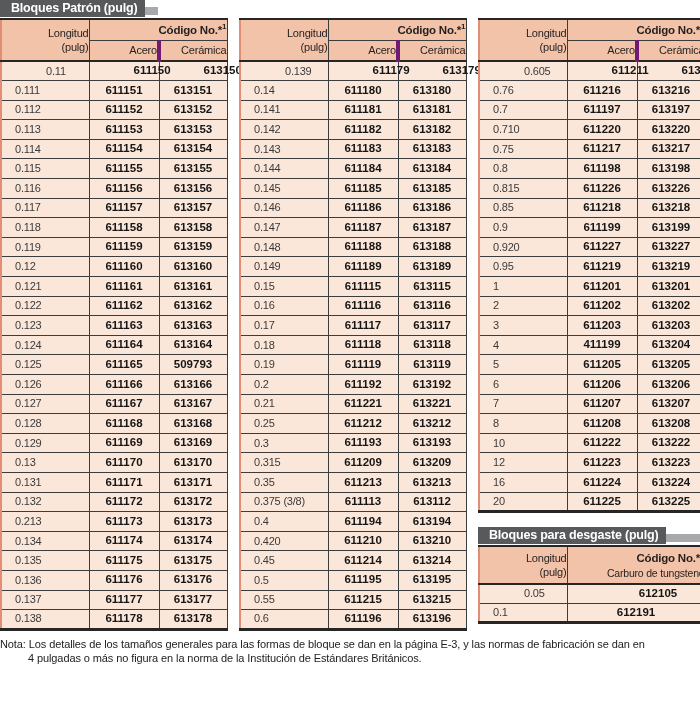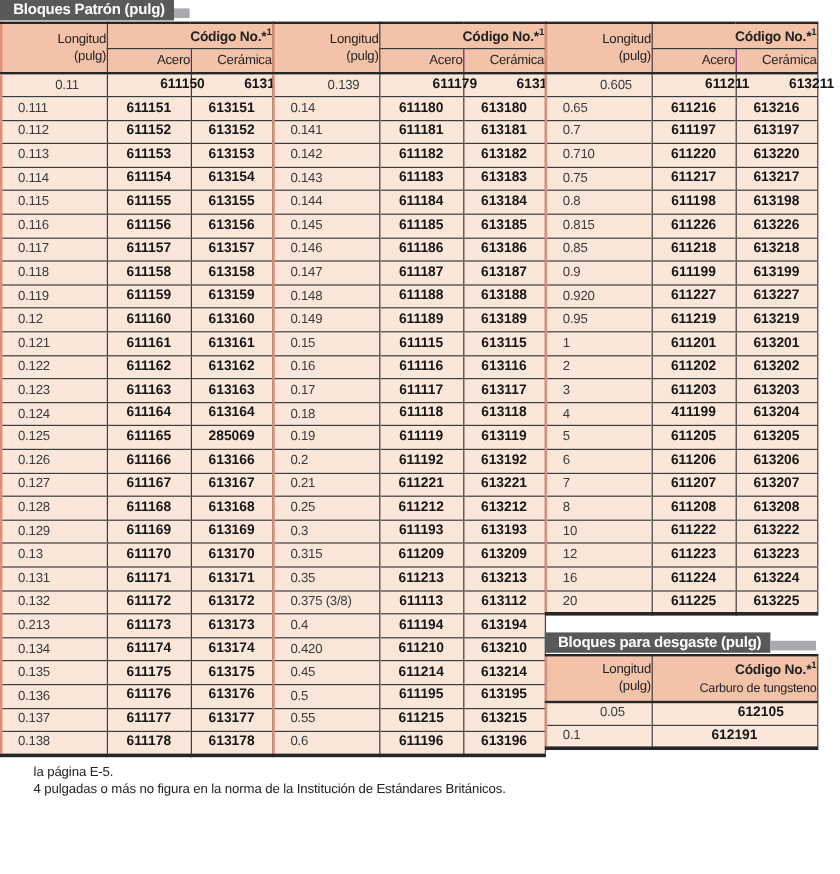--- a/index.html
+++ b/index.html
@@ -6,21 +6,21 @@
     --title_bar:#58595B; --title_tail:#A7A9AC; --header_bg:#F2C3A8;
     --row_bg:#FBE7DA; --border_dark:#262626; --accent_border:#E08E76; --text_dark:#231F20;
   }
   *{box-sizing:border-box;}
   html,body{margin:0;padding:0;}
   body{
     width:700px;height:728px;background:#fff;overflow:hidden;
     font-family:"Liberation Sans","DejaVu Sans",sans-serif;color:var(--text_dark);
     letter-spacing:-0.2px;
   }
-  .wrap{display:flex;gap:1px;width:700px;}
+  .wrap{display:flex;gap:13px;width:700px;}
   .col{flex:0 0 226px;width:226px;}
   .title-bar{display:flex;align-items:stretch;height:17px;margin-bottom:1px;}
   .title-text{
     background:var(--title_bar);color:#fff;font-weight:bold;font-size:12.5px;
     line-height:17px;padding:0 8px 0 11px;white-space:nowrap;
   }
   .title-tail{background:var(--title_tail);margin-top:7px;height:8px;}
   .title-bar.patron .title-tail{flex:0 0 13px;}
   .title-bar.wear .title-tail{flex:1;}
   .spacer{height:18px;}
@@ -33,21 +33,21 @@
   }
   th,td{padding:0;line-height:1;}
   thead th{background:var(--header_bg);font-weight:normal;}
   thead{border-bottom:2px solid var(--border_dark);text-align:right;}
   .c-len{width:88px;} .c-code{width:70px;} .c-code2{width:68px;}
   .h-len{font-size:11px;border-right:1px solid #3c3c3c;}
   .h-len .hl{display:block;line-height:1.3;}
   .h-cod{font-weight:bold;font-size:11.5px;height:21px;border-bottom:1px solid #3c3c3c;}
   sup{font-size:8px;letter-spacing:0;}
   .h-sub{font-size:11px;height:21px;}
-  .h-sub.split{border-left:1px solid #701a75;margin-left:31px;}
+  .h-sub.split{border-left:4px solid #701a75;margin-left:31px;}
   tbody td{
     background:var(--row_bg);height:19.6px;font-size:11px;
     border-top:1px solid #3c3c3c;vertical-align:middle;
   }
   tbody tr:first-child td{border-top:none;padding-left:44px;}
   tbody td.len{text-align:left;padding-left:13px;color:#3a3a3a;}
   tbody td.code{
     text-align:center;font-weight:bold;font-size:11.5px;color:#161616;
     border-left:1px solid #3c3c3c;letter-spacing:0;
   }
@@ -165,21 +165,21 @@
             <td class="code">613163</td>
           </tr>
           <tr>
             <td class="len">0.124</td>
             <td class="code">611164</td>
             <td class="code">613164</td>
           </tr>
           <tr>
             <td class="len">0.125</td>
             <td class="code">611165</td>
-            <td class="code">285069</td>
+            <td class="code">509793</td>
           </tr>
           <tr>
             <td class="len">0.126</td>
             <td class="code">611166</td>
             <td class="code">613166</td>
           </tr>
           <tr>
             <td class="len">0.127</td>
             <td class="code">611167</td>
             <td class="code">613167</td>
@@ -435,21 +435,21 @@
           <th class="h-sub split">Cerámica</th>
         </tr>
       </thead>
       <tbody>
           <tr>
             <td class="len">0.605</td>
             <td class="code">611211</td>
             <td class="code">613211</td>
           </tr>
           <tr>
-            <td class="len">0.65</td>
+            <td class="len">0.76</td>
             <td class="code">611216</td>
             <td class="code">613216</td>
           </tr>
           <tr>
             <td class="len">0.7</td>
             <td class="code">611197</td>
             <td class="code">613197</td>
           </tr>
           <tr>
             <td class="len">0.710</td>
@@ -586,15 +586,15 @@
               <td class="code">612191</td>
             </tr>
           </tbody>
       </table>
     </div>
   </div>
 
 </div>
 
 <div class="note">
-  <div class="ind">la página E-5.</div>
+  <div class="l1"><span>Nota:</span> <span>Los detalles de los tamaños generales para las formas de bloque se dan en la página E-3, y las normas de fabricación se dan en</span></div>
   <div class="ind">4 pulgadas o más no figura en la norma de la Institución de Estándares Británicos.</div>
 </div>
 
 </body></html>

